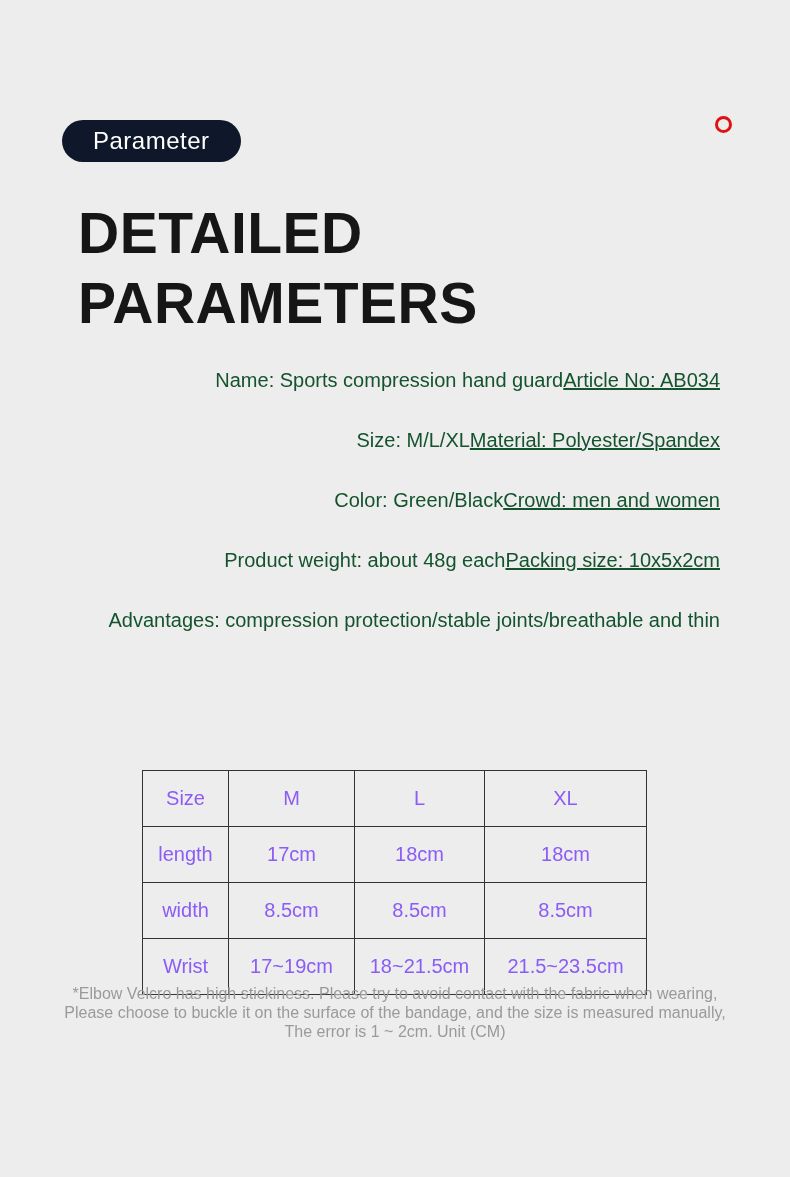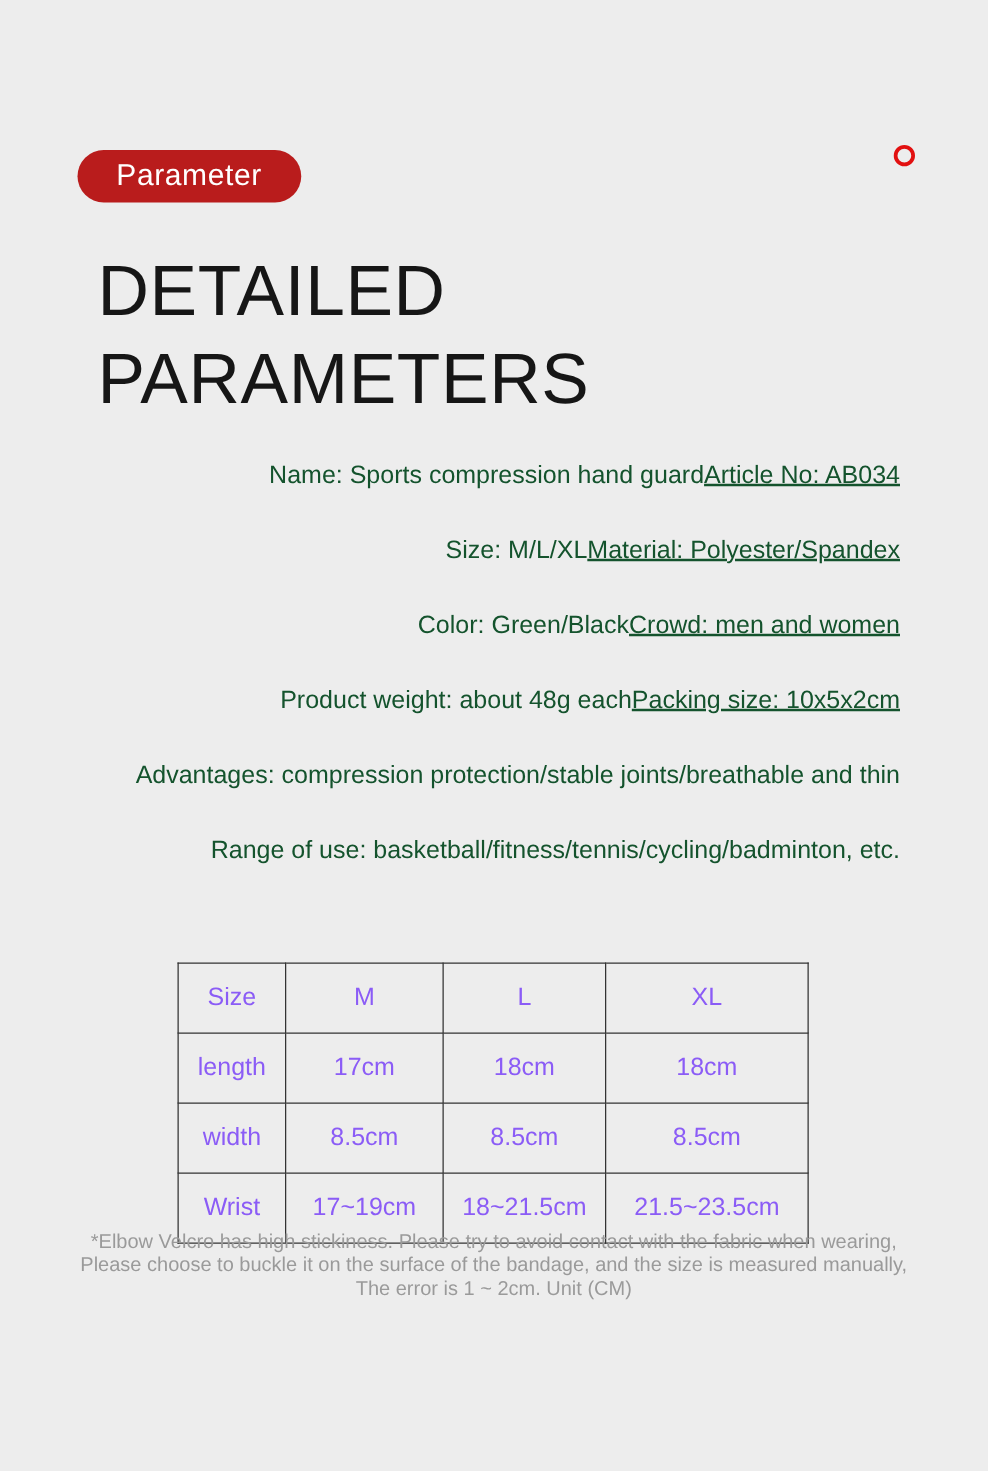--- a/index.html
+++ b/index.html
@@ -7,36 +7,36 @@
     width: 790px; height: 1177px;
     background: #ededed;
     font-family: "Liberation Sans", sans-serif;
     position: relative;
     overflow: hidden;
   }
   .badge {
     position: absolute; left: 62px; top: 120px;
     height: 42px; line-height: 42px;
     padding: 0 31px;
-    background: #b91c1c;
+    background: #0f172a;
     color: #ffffff;
     font-size: 24px;
     border-radius: 21px;
     letter-spacing: 0.5px;
   }
   .red-circle {
     position: absolute; left: 715px; top: 116px;
     width: 11px; height: 11px;
     border: 3px solid #e21010;
     border-radius: 50%;
     background: transparent;
   }
   .title {
     position: absolute; left: 78px; top: 198px;
-    font-size: 57px; font-weight: normal;
+    font-size: 57px; font-weight: bold;
     color: #161616; line-height: 70px;
     letter-spacing: 0.5px;
     margin: 0;
   }
   .specs {
     position: absolute; left: 0; top: 369px; width: 790px;
   }
   .spec-row {
     display: flex; justify-content: flex-end;
     padding: 0 70px 0 78px;
@@ -96,23 +96,20 @@
     <span class="left">Color: Green/Black</span>
     <span class="right">Crowd: men and women</span>
   </div>
   <div class="spec-row">
     <span class="left">Product weight: about 48g each</span>
     <span class="right">Packing size: 10x5x2cm</span>
   </div>
   <div class="spec-row">
     <span class="left">Advantages: compression protection/stable joints/breathable and thin</span>
   </div>
-  <div class="spec-row">
-    <span class="left">Range of use: basketball/fitness/tennis/cycling/badminton, etc.</span>
-  </div>
 </div>
 
 <table class="size-table">
   <colgroup>
     <col class="col-size">
       <col class="col-m">
       <col class="col-l">
       <col class="col-xl">
   </colgroup>
   <tbody>

